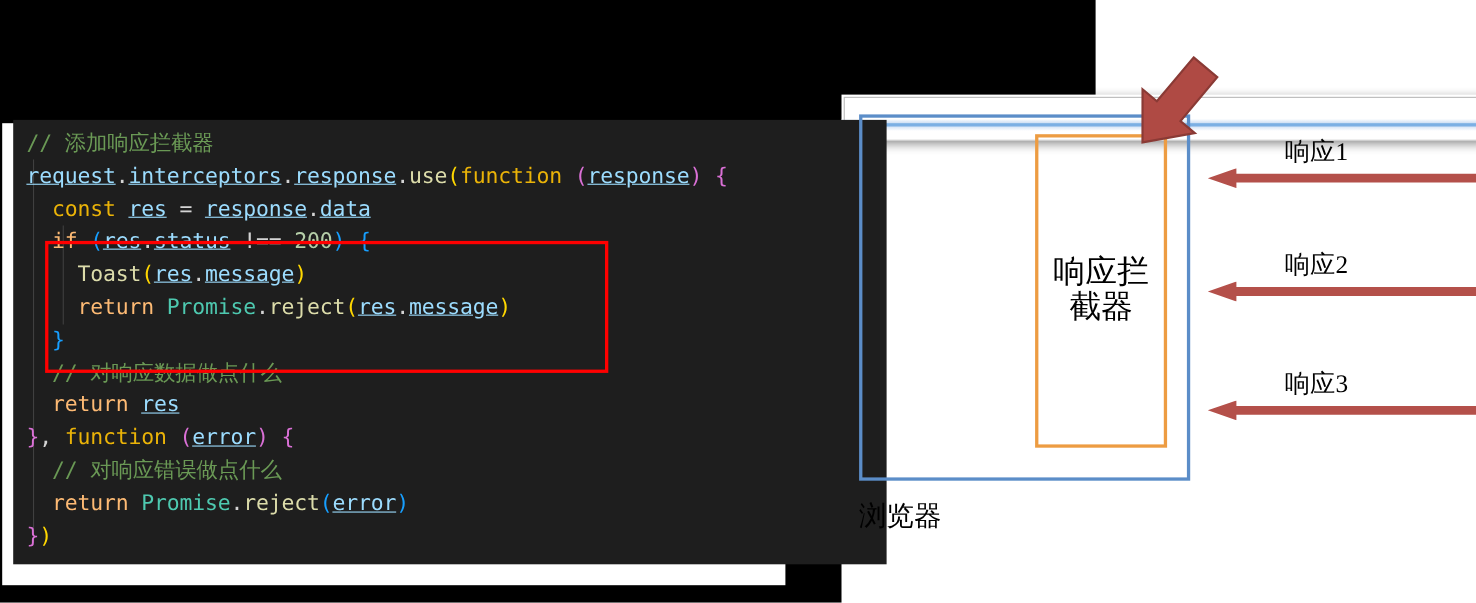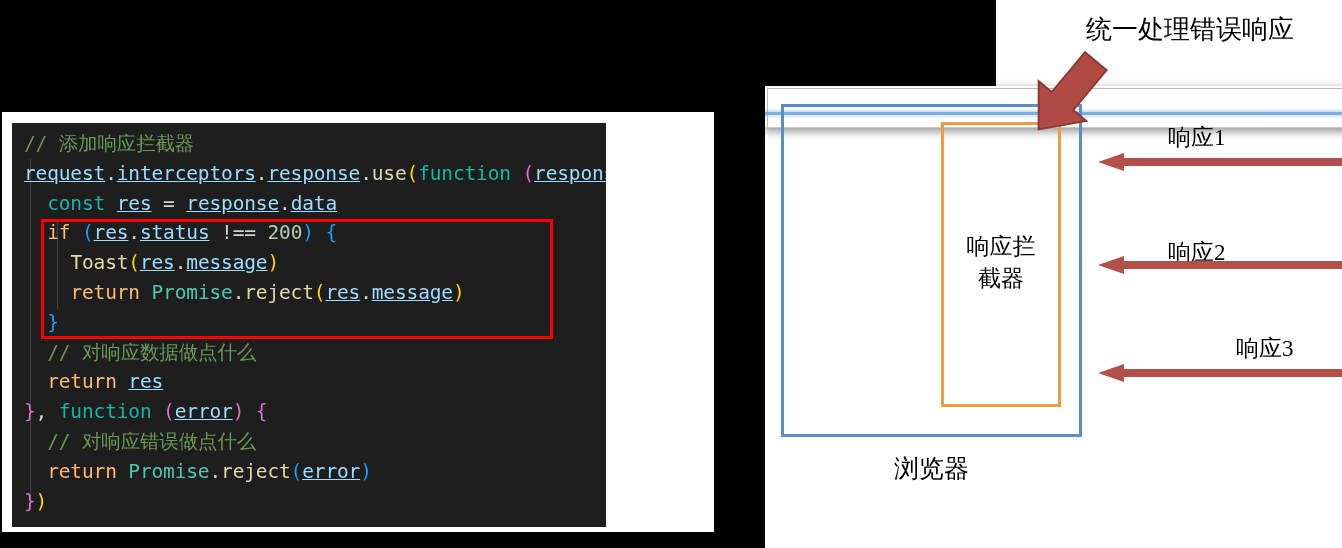--- a/index.html
+++ b/index.html
@@ -86,22 +86,22 @@
     left: 2px;
     top: 112px;
     width: 712px;
     height: 420px;
     background: #ffffff;
     box-shadow: 0 0 10px 3px rgba(0,0,0,0.35);
   }
   .code-panel {
     position: absolute;
     left: 12px;
-    top: 123px;
-    width: 594px;
+    top: 109px;
+    width: 794px;
     height: 404px;
     background: #1e1e1e;
     overflow: hidden;
   }
   .code-lines {
     position: absolute;
     left: 0;
     top: 6px;
     width: 100%;
     font-family: "DejaVu Sans Mono", "Liberation Mono", monospace;
@@ -118,21 +118,21 @@
   
   .indent-guide {
     position: absolute;
     width: 1px;
     background: #404040;
   }
 
   
   .t-com  { color: #6A9955; }
   .t-var  { color: #9CDCFE; text-decoration: underline; }
-  .t-kw   { color: #14b8a6; margin-top: 12px; }
+  .t-kw   { color: #eab308; margin-top: 12px; }
   .t-ctl  { color: #fdba74; }
   .t-fn   { color: #DCDCAA; text-align: right; }
   .t-cls  { color: #4EC9B0; text-align: right; }
   .t-num  { color: #B5CEA8; }
   .t-op   { color: #D4D4D4; }
   .t-p1   { color: #FFD700; }
   .t-p2   { color: #DA70D6; }
   .t-p3   { color: #179FFF; }
 
   
@@ -167,31 +167,31 @@
     border: 3px solid #ED9C42;
     box-sizing: border-box;
     background: transparent;
   }
   .interceptor-label {
     position: absolute;
     left: 941px;
     top: 230px;
     width: 120px;
     text-align: center;
-    font-size: 23px;
+    font-size: 29px;
     line-height: 32px;
     color: #000000;
     font-family: "DejaVu Sans", "Liberation Sans", sans-serif;
   }
   .browser-label {
     position: absolute;
     left: 781px;
     top: 452px;
     width: 301px;
-    text-align: center;
+    text-align: left;
     font-size: 25px;
     color: #000000;
     font-family: "DejaVu Sans", "Liberation Sans", sans-serif;
   }
   .title-label {
     position: absolute;
     left: 1086px;
     top: 12px;
     font-size: 26px;
     color: #000000;
@@ -245,44 +245,43 @@
   <div class="hline-grey" style="left:765px; top:127px; width:577px;"></div>
 
   <div class="code-panel-frame"></div>
   <div class="code-panel">
     <div class="indent-guide" style="left:18px; top:36px; height:348px;"></div>
     <div class="indent-guide" style="left:45px; top:96px; height:90px;"></div>
     <div class="code-lines" id="code-lines"><span class="ln"><span class="t-com">// 添加响应拦截器</span></span><span class="ln"><span class="t-var">request</span><span class="t-op">.</span><span class="t-var">interceptors</span><span class="t-op">.</span><span class="t-var">response</span><span class="t-op">.</span><span class="t-fn">use</span><span class="t-p1">(</span><span class="t-kw">function</span><span class="t-op"> </span><span class="t-p2">(</span><span class="t-var">response</span><span class="t-p2">)</span><span class="t-op"> </span><span class="t-p2">{</span></span><span class="ln">  <span class="t-kw">const</span><span class="t-op"> </span><span class="t-var">res</span><span class="t-op"> = </span><span class="t-var">response</span><span class="t-op">.</span><span class="t-var">data</span></span><span class="ln">  <span class="t-ctl">if</span><span class="t-op"> </span><span class="t-p3">(</span><span class="t-var">res</span><span class="t-op">.</span><span class="t-var">status</span><span class="t-op"> </span><span class="t-op">!==</span><span class="t-op"> </span><span class="t-num">200</span><span class="t-p3">)</span><span class="t-op"> </span><span class="t-p3">{</span></span><span class="ln">    <span class="t-fn">Toast</span><span class="t-p1">(</span><span class="t-var">res</span><span class="t-op">.</span><span class="t-var">message</span><span class="t-p1">)</span></span><span class="ln">    <span class="t-ctl">return</span><span class="t-op"> </span><span class="t-cls">Promise</span><span class="t-op">.</span><span class="t-fn">reject</span><span class="t-p1">(</span><span class="t-var">res</span><span class="t-op">.</span><span class="t-var">message</span><span class="t-p1">)</span></span><span class="ln">  <span class="t-p3">}</span></span><span class="ln">  <span class="t-com">// 对响应数据做点什么</span></span><span class="ln">  <span class="t-ctl">return</span><span class="t-op"> </span><span class="t-var">res</span></span><span class="ln"><span class="t-p2">}</span><span class="t-op">, </span><span class="t-kw">function</span><span class="t-op"> </span><span class="t-p2">(</span><span class="t-var">error</span><span class="t-p2">)</span><span class="t-op"> </span><span class="t-p2">{</span></span><span class="ln">  <span class="t-com">// 对响应错误做点什么</span></span><span class="ln">  <span class="t-ctl">return</span><span class="t-op"> </span><span class="t-cls">Promise</span><span class="t-op">.</span><span class="t-fn">reject</span><span class="t-p3">(</span><span class="t-var">error</span><span class="t-p3">)</span></span><span class="ln"><span class="t-p2">}</span><span class="t-p1">)</span></span></div>
   </div>
   <div class="red-box"></div>
 
-  <div class="title-label">统一处理错误响应</div>
 
   <div class="browser-box"></div>
   <div class="interceptor-box"></div>
   <div class="interceptor-label">
     <span>响应拦</span><br>
     <span>截器</span>
   </div>
   <div class="browser-label">浏览器</div>
 
   <svg class="big-arrow" viewBox="0 0 110 100">
     <g transform="rotate(40 55 50)">
       <polygon points="47,4 75,4 75,56 92,56 61,93 30,56 47,56" fill="#AF4A44" stroke="#8a3a35" stroke-width="2" transform="translate(-6,-2) scale(1.0)"></polygon>
     </g>
   </svg>
 
   <div class="resp-label" style="left:1168px; top:122px;">响应1</div>
   <svg class="resp-arrow" style="top:153px;" viewBox="0 0 244 18" preserveAspectRatio="none">
     <polygon points="0,9 26,0 26,5 244,5 244,13 26,13 26,18" fill="#B4504A"></polygon>
   </svg>
 
-  <div class="resp-label" style="left:1168px; top:237px;">响应2</div>
+  <div class="resp-label" style="left:1168px; top:225px;">响应2</div>
   <svg class="resp-arrow" style="top:256px;" viewBox="0 0 244 18" preserveAspectRatio="none">
     <polygon points="0,9 26,0 26,5 244,5 244,13 26,13 26,18" fill="#B4504A"></polygon>
   </svg>
 
-  <div class="resp-label" style="left:1236px; top:333px;">响应3</div>
+  <div class="resp-label" style="left:1168px; top:333px;">响应3</div>
   <svg class="resp-arrow" style="top:364px;" viewBox="0 0 244 18" preserveAspectRatio="none">
     <polygon points="0,9 26,0 26,5 244,5 244,13 26,13 26,18" fill="#B4504A"></polygon>
   </svg>
 
 </div>
 
 </body></html>

